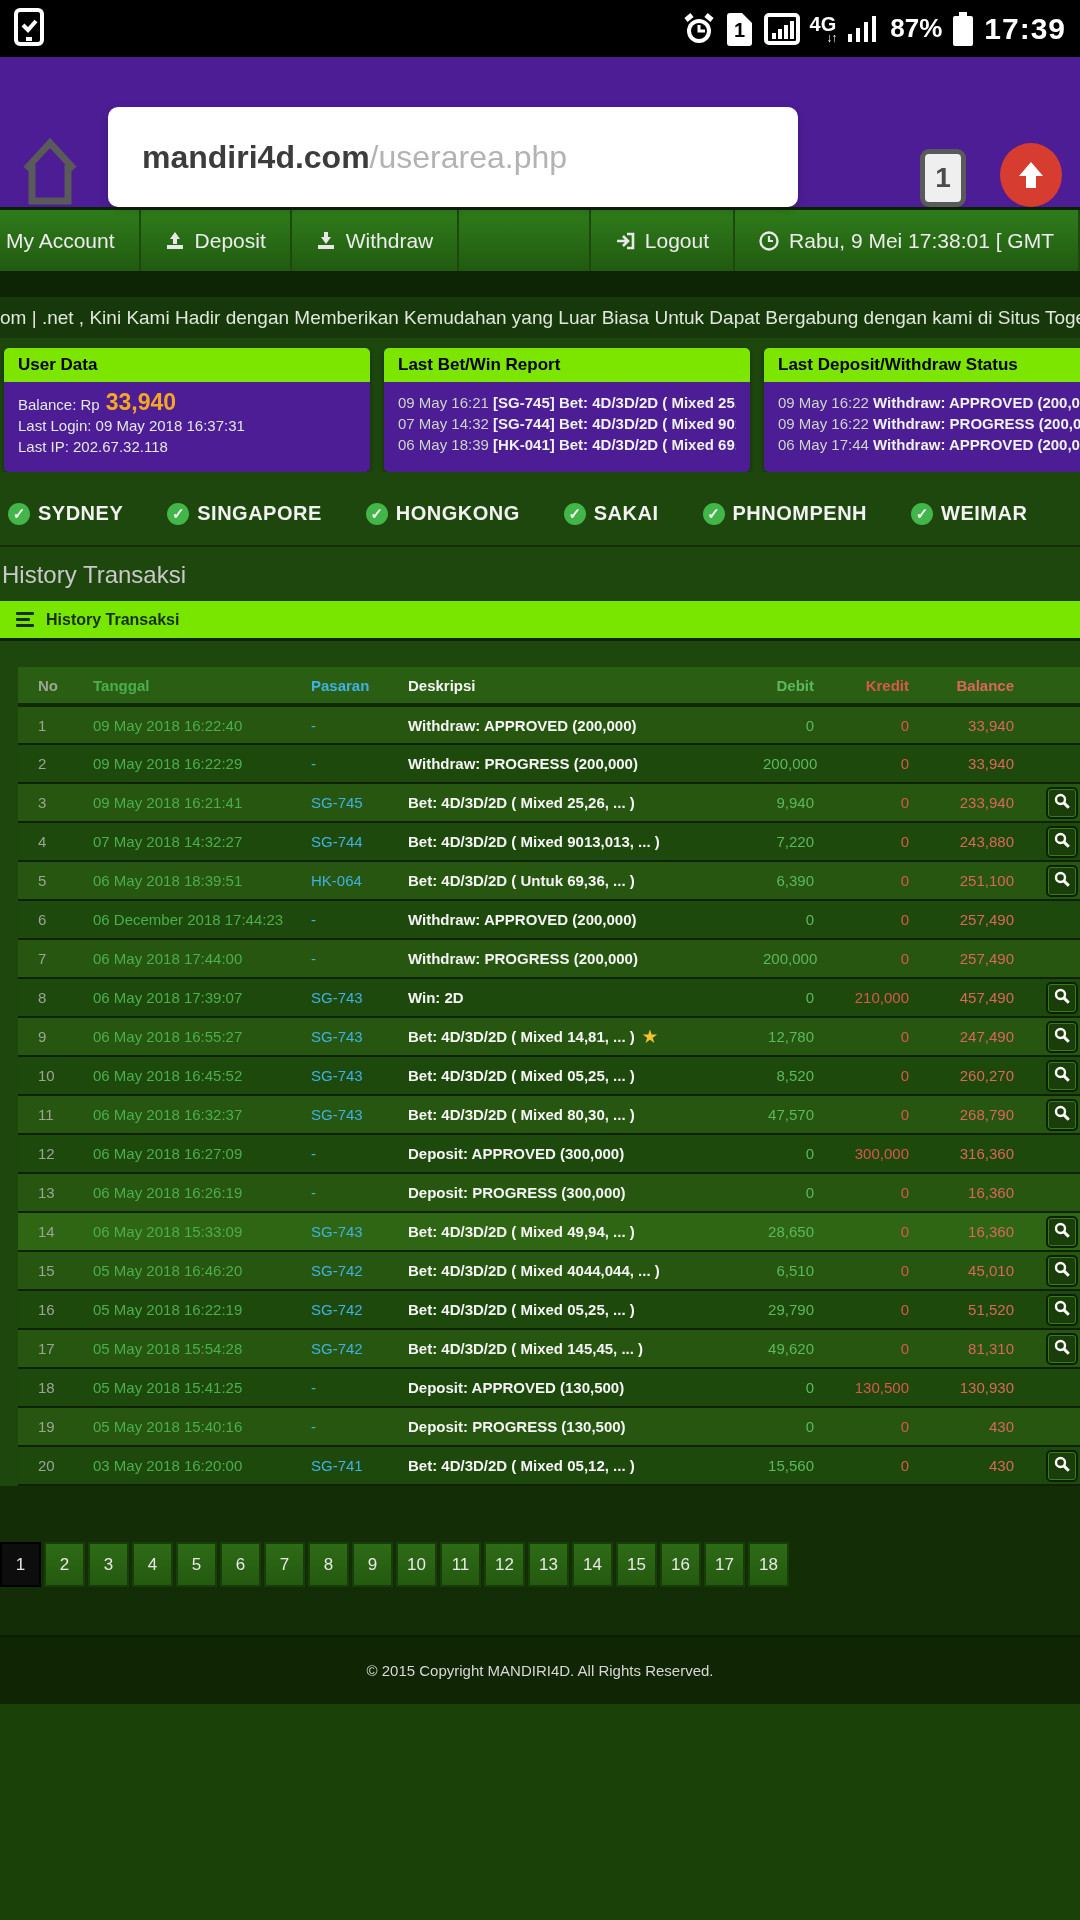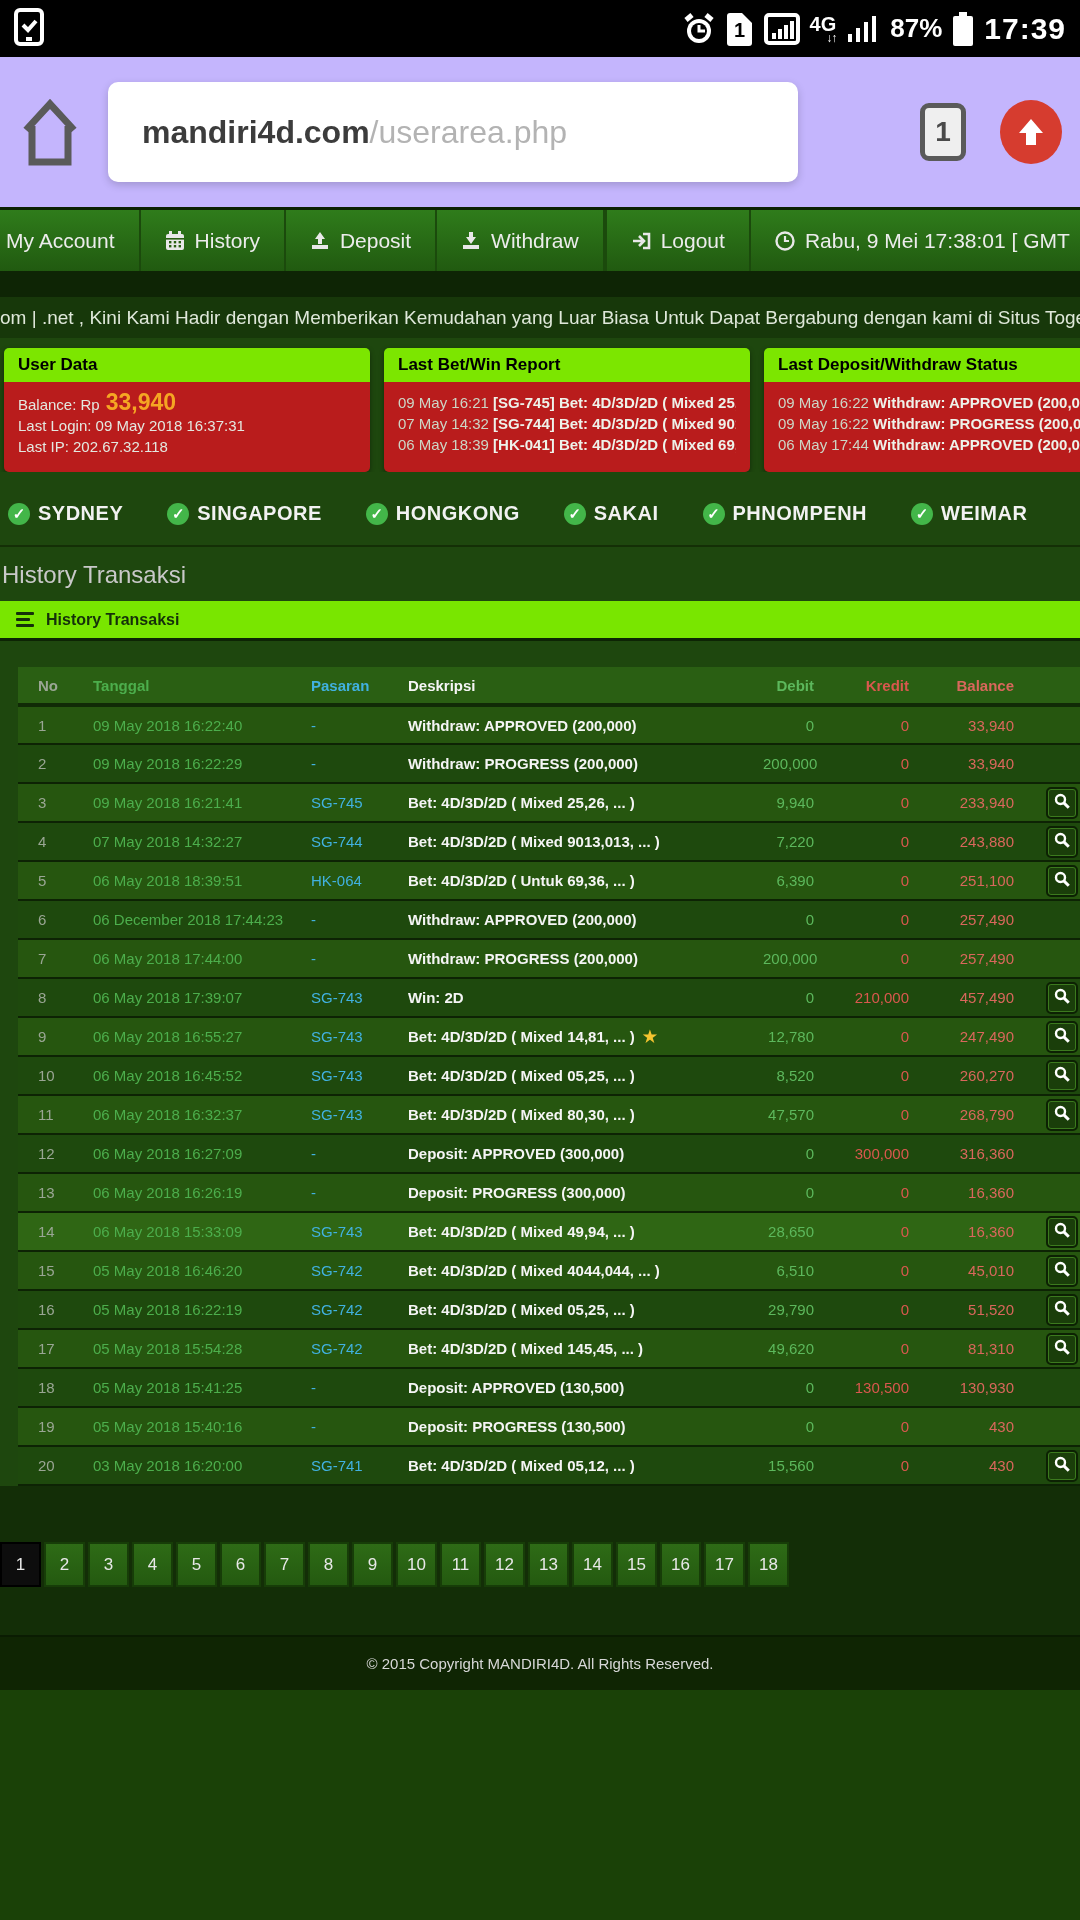--- a/index.html
+++ b/index.html
@@ -12,21 +12,21 @@
   .sb-left { display:flex; align-items:center; }
   .sb-right { margin-left:auto; display:flex; align-items:center; gap:10px; }
   .sb-right svg { display:block; }
   .sb-net { display:flex; flex-direction:column; align-items:flex-end; line-height:1; }
   .sb-net .g4 { font-size:20px; font-weight:bold; }
   .sb-net .arrows { font-size:12px; letter-spacing:-1px; margin-top:-2px; }
   .sb-pct { font-size:26px; font-weight:bold; }
   .sb-time { font-size:30px; font-weight:bold; letter-spacing:1px; }
 
   
-  .browser { height:150px; background:#c4b5fd; display:flex; align-items:center;
+  .browser { height:150px; background:#4c1d95; display:flex; align-items:flex-end;
              padding:0 18px; position:relative; }
   .home-icon { width:64px; height:72px; flex:0 0 auto; }
   .url-pill { background:#fff; border-radius:10px; height:100px; flex:1;
               margin:0 26px 0 26px; display:flex; align-items:center;
               padding:0 34px; box-shadow:0 3px 8px rgba(0,0,0,.18);
               font-size:32px; white-space:nowrap; overflow:hidden; max-width:690px;}
   .url-domain { color:#3c3c3c; font-weight:bold; }
   .url-path   { color:#b3b3b3; }
   .tab-btn { width:46px; height:58px; border:5px solid #5a5a5a; border-radius:9px;
              color:#4a4a4a; font-size:28px; font-weight:bold; display:flex;
@@ -51,21 +51,21 @@
   .marquee { height:41px; background:#17380a; color:#dfe8da; font-size:19px;
              display:flex; align-items:center; white-space:nowrap; overflow:hidden;
              padding-left:0; }
 
   
   .panels { display:flex; gap:14px; padding:10px 0 0 4px; overflow:hidden; }
   .panel { width:366px; flex:0 0 auto; border-radius:5px; overflow:hidden;
            box-shadow:0 2px 5px rgba(0,0,0,.4); }
   .panel-h { background:#7ce600; color:#000000; font-size:17px; font-weight:bold;
              padding:7px 14px; }
-  .panel-b { background:#b91c1c; color:#e4e8e0; font-size:15px; padding:10px 14px;
+  .panel-b { background:#4c1d95; color:#e4e8e0; font-size:15px; padding:10px 14px;
              height:90px; line-height:21px; }
   .balance-line { display:flex; align-items:baseline; gap:6px; }
   .balance-val { color:#f5a623; font-size:23px; font-weight:bold; }
   .rep-line { white-space:nowrap; overflow:hidden; }
   .rep-time { color:#cdd6c6; }
   .rep-line b { color:#eef2ea; }
 
   
   .markets { display:flex; gap:44px; padding:30px 8px 20px 8px; align-items:center;
              border-bottom:2px solid #142f06; }
@@ -110,21 +110,21 @@
               border-radius:5px; display:flex; align-items:center;
               justify-content:center; box-shadow:inset 0 0 0 1px #3c7a1e; }
 
   
   .lower { background:#132e07; padding:56px 0 48px 0; margin-top:0; }
   .pages { display:flex; gap:3px; }
   .page { width:41px; height:45px; display:flex; align-items:center;
           justify-content:center; color:#e8e8e8; font-size:17px;
           background:linear-gradient(#2e6b16,#245a10); border:2px solid #173d08; }
   .page.active { background:#0d0d0d; border-color:#000; }
-  .footer { background:#0f2503; border-top:2px solid #0a1c02; padding:18px 0;
+  .footer { background:#0f2503; border-top:2px solid #0a1c02; padding:25px 0;
             text-align:center; color:#d8d8d8; font-size:15px; }
   .bottom { background:#1a4107; height:251px; }
 </style>
 </head>
 <body>
 
 <div class="statusbar">
   <div class="sb-left">
     <span>
       <svg width="30" height="38" viewBox="0 0 30 38">
@@ -199,37 +199,20 @@
   <div class="up-btn">
     <svg width="28" height="30" viewBox="0 0 28 30">
         <path d="M14 2 L26 16 H19 V28 H9 V16 H2 Z" fill="#fff"></path>
       </svg>
   </div>
 </div>
 
 <div class="nav">
   <div class="nav-item first">
     <span>My Account</span>
-  </div>
-  <div class="nav-item">
-    <svg width="20" height="20" viewBox="0 0 20 20">
-        <rect x="1" y="3" width="18" height="16" rx="2" fill="#e8e8e8"></rect>
-        <rect x="1" y="7" width="18" height="1.6" fill="#2a5f13"></rect>
-        <rect x="4" y="0" width="3" height="5" fill="#e8e8e8"></rect>
-        <rect x="13" y="0" width="3" height="5" fill="#e8e8e8"></rect>
-        <g fill="#2a5f13">
-          <rect x="4" y="10" width="2.4" height="2.4"></rect>
-          <rect x="8.8" y="10" width="2.4" height="2.4"></rect>
-          <rect x="13.6" y="10" width="2.4" height="2.4"></rect>
-          <rect x="4" y="14" width="2.4" height="2.4"></rect>
-          <rect x="8.8" y="14" width="2.4" height="2.4"></rect>
-          <rect x="13.6" y="14" width="2.4" height="2.4"></rect>
-        </g>
-      </svg>
-    <span>History</span>
   </div>
   <div class="nav-item">
     <svg width="20" height="20" viewBox="0 0 20 20">
         <path d="M10 1 L15 8 H12 V13 H8 V8 H5 Z" fill="#e8e8e8"></path>
         <rect x="2" y="14" width="16" height="4" fill="#e8e8e8"></rect>
       </svg>
     <span>Deposit</span>
   </div>
   <div class="nav-item">
     <svg width="20" height="20" viewBox="0 0 20 20">

